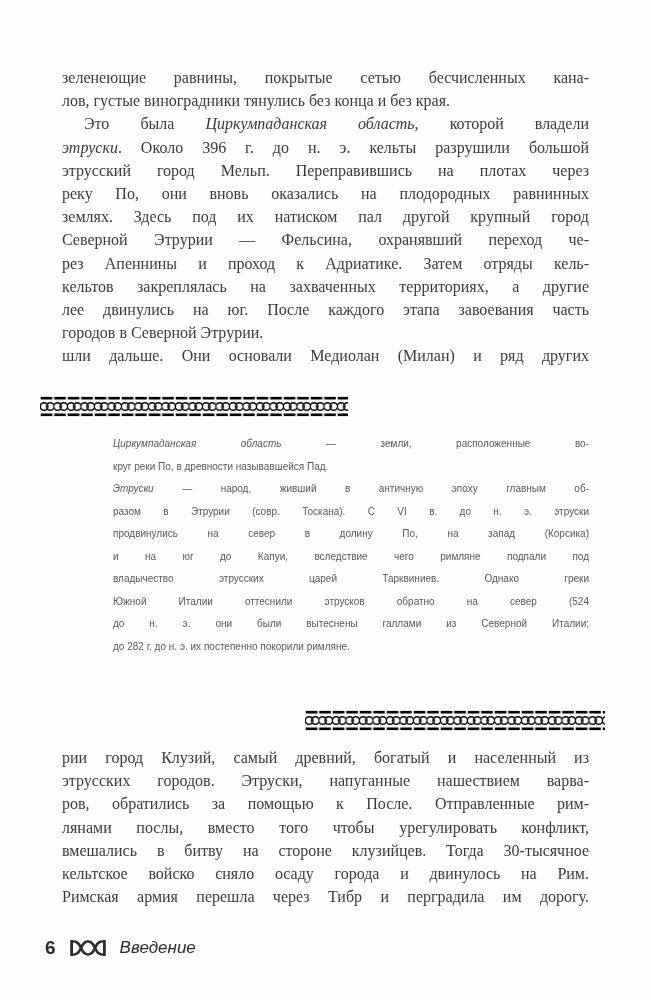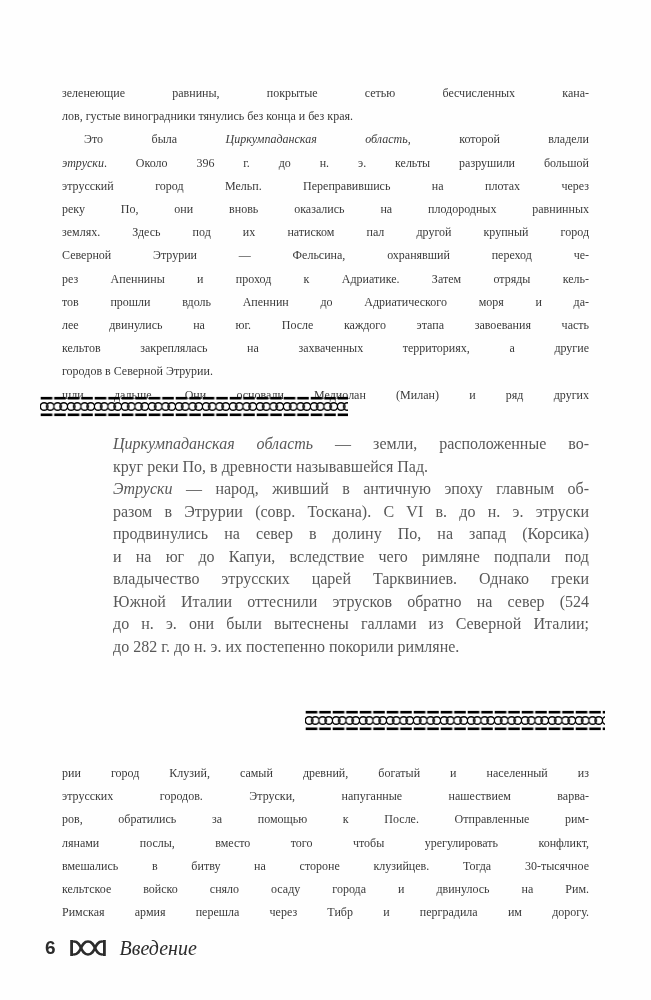--- a/index.html
+++ b/index.html
@@ -15,34 +15,33 @@
     overflow: hidden;
     font-family: "Liberation Serif", "DejaVu Serif", serif;
   }
   .col { position: absolute; }
 
   
   .main {
     left: 62px;
     width: 527px;
     color: var(--body-color, #3a3a3a);
-    font-size: 12px;
-    margin-top: 16px;
+    font-size: 16px;
   }
   .main .line { line-height: 23.2px; }
   .main-top    { top: 66px; }
   .main-bottom { top: 746px; }
 
   
   .note {
     left: 113px;
     width: 476px;
     color: var(--note-color, #585858);
-    font-family: Liberation Serif, serif;
-    font-size: 16px;
+    font-family: Liberation Sans, sans-serif;
+    font-size: 10px;
   }
   .note .line { line-height: 22.5px; }
   .note { top: 433px; }
 
   .line {
     text-align: justify;
     text-align-last: justify;
     white-space: normal;
   }
   .line.lastline { text-align-last: left; }
@@ -68,23 +67,23 @@
     align-items: center;
     gap: 13px;
     color: var(--footer-color, #2c2c2c);
   }
   .page-number {
     font-family: "Liberation Sans", "DejaVu Sans", sans-serif;
     font-weight: bold;
     font-size: 19px;
   }
   .section-title {
-    font-family: Liberation Serif, serif;
+    font-family: Liberation Sans, sans-serif;
     font-style: italic;
-    font-size: 20px;
+    font-size: 17px;
     text-align: center;
   }
 </style>
 </head>
 <body>
 
 <div class="page" style="--bg: #fefefe; --body-color: #3a3a3a; --note-color: #585858; --ornament-color: #8e8e8e; --footer-color: #2c2c2c;">
 
   <svg width="0" height="0" style="position:absolute" aria-hidden="true">
     <defs>
@@ -100,23 +99,22 @@
   <div class="col main main-top">
       <div class="line">зеленеющие равнины, покрытые сетью бесчисленных кана-</div>
       <div class="line lastline">лов, густые виноградники тянулись без конца и без края.</div>
       <div class="line indent">Это была <i>Циркумпаданская область</i>, которой владели</div>
       <div class="line"><i>этруски</i>. Около 396 г. до н. э. кельты разрушили большой</div>
       <div class="line">этрусский город Мельп. Переправившись на плотах через</div>
       <div class="line">реку По, они вновь оказались на плодородных равнинных</div>
       <div class="line">землях. Здесь под их натиском пал другой крупный город</div>
       <div class="line">Северной Этрурии — Фельсина, охранявший переход че-</div>
       <div class="line">рез Апеннины и проход к Адриатике. Затем отряды кель-</div>
-      <div class="line">тов прошли вдоль Апеннин до Адриатического моря и да-</div>
+      <div class="line">кельтов закреплялась на захваченных территориях, а другие</div>
       <div class="line">лее двинулись на юг. После каждого этапа завоевания часть</div>
-      <div class="line">кельтов закреплялась на захваченных территориях, а другие</div>
       <div class="line lastline">городов в Северной Этрурии.</div>
       <div class="line">шли дальше. Они основали Медиолан (Милан) и ряд других</div>
     </div>
 
   <div class="ornament orn-top">
     <svg width="308" height="21">
       <rect x="0" y="0" width="308" height="21" fill="url(#knotpat)"></rect>
     </svg>
   </div>
 

